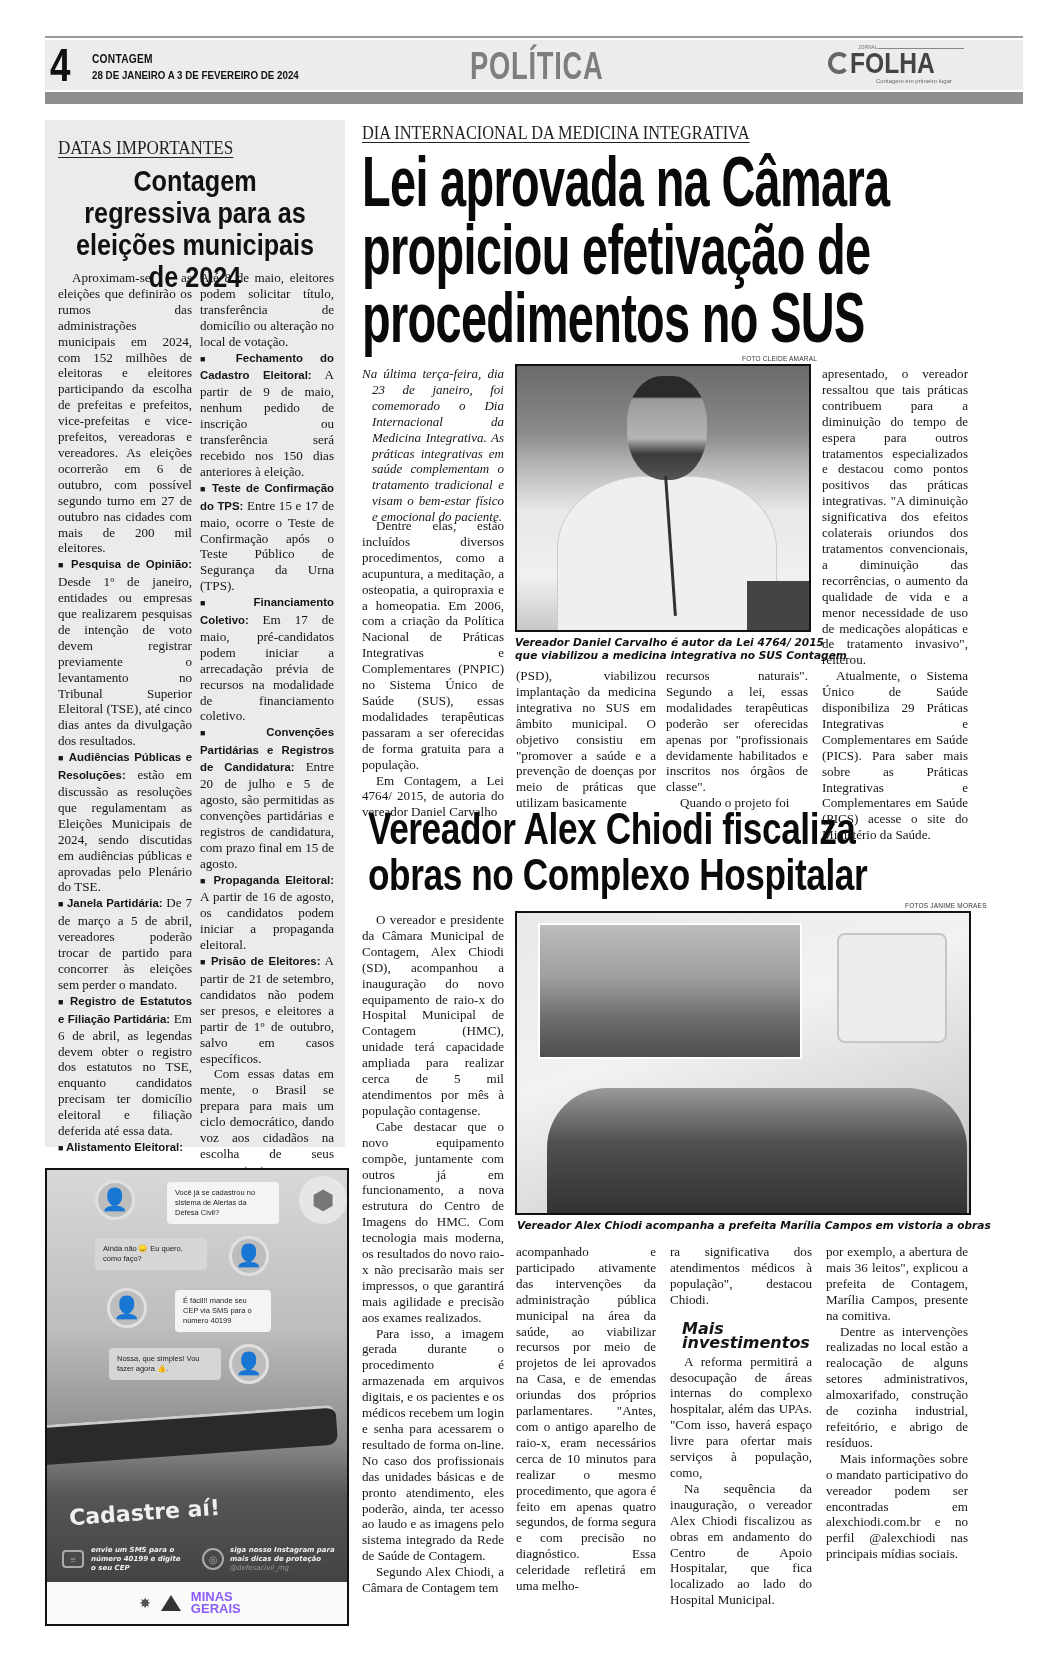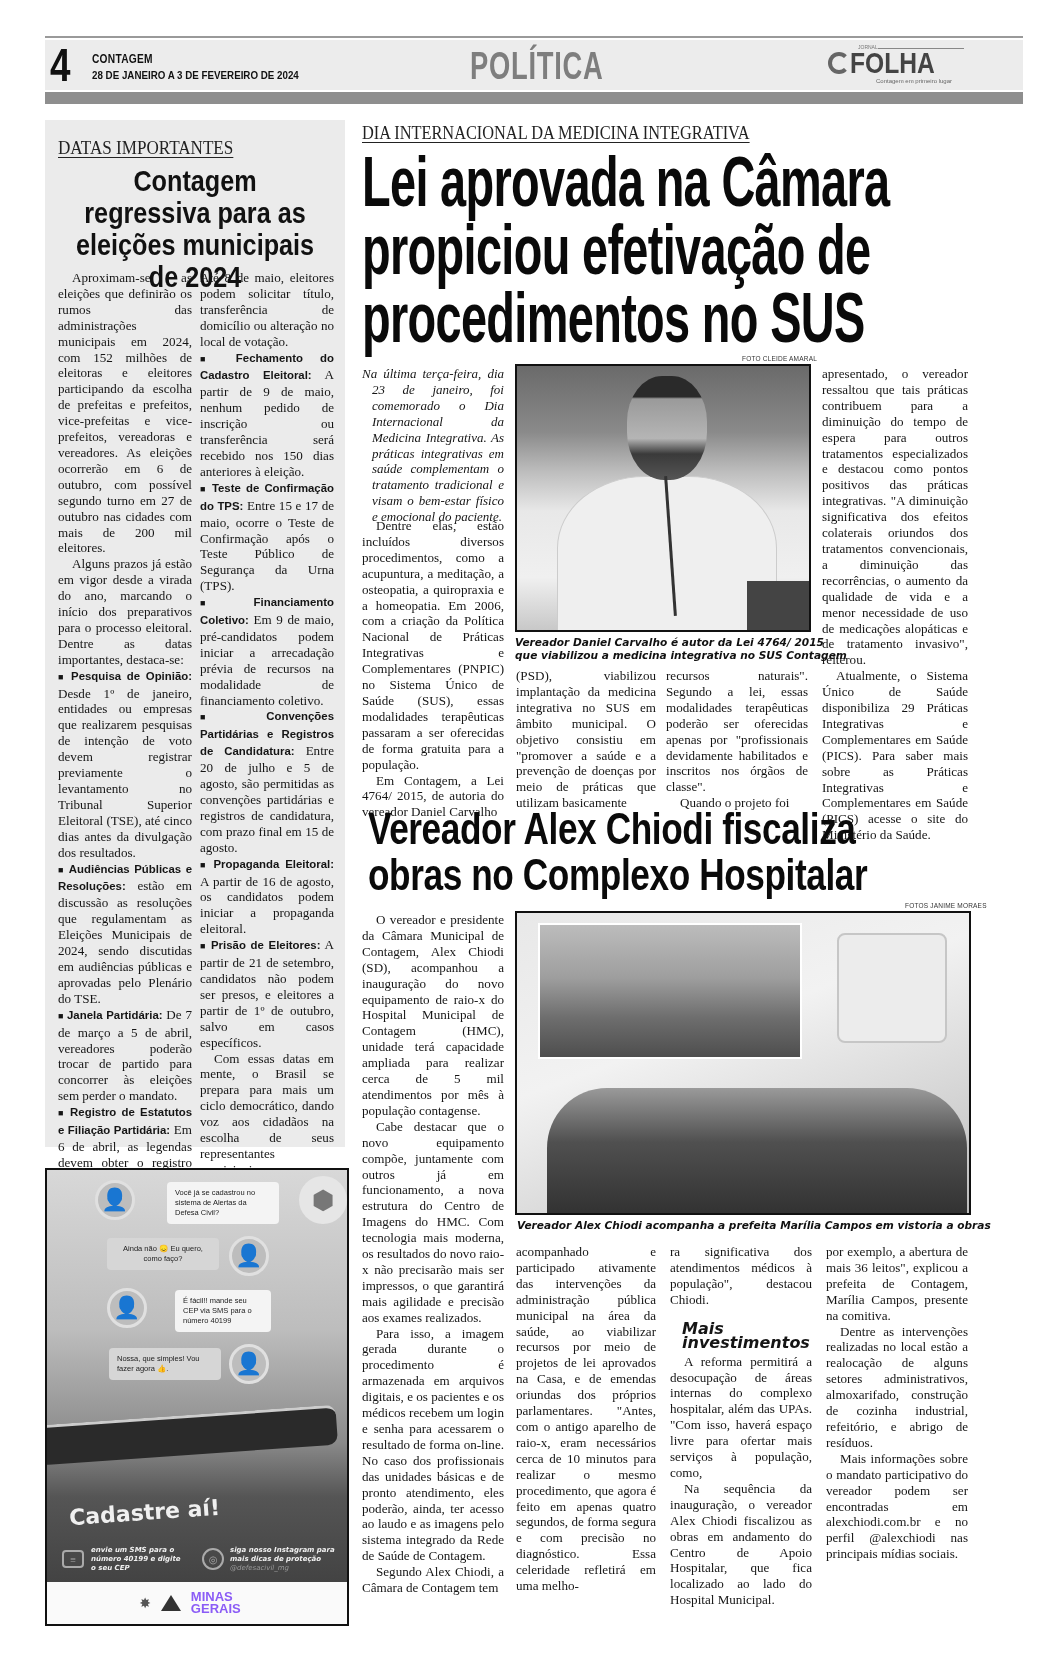--- a/index.html
+++ b/index.html
@@ -97,43 +97,42 @@
   <span class="logo-text">FOLHA</span>
   <span class="logo-tag">Contagem em primeiro lugar</span>
 </div>
 <div class="abs hdr-gray"></div>
 
 <div class="abs side-box"></div>
 <div class="abs kicker kicker-l">DATAS IMPORTANTES</div>
 <div class="abs side-title">Contagem regressiva para as eleições municipais de 2024</div>
 <div class="col side-c1">
     <p><span>Aproximam-se as eleições que definirão os rumos das administrações municipais em 2024, com 152 milhões de eleitoras e eleitores participando da escolha de prefeitas e prefeitos, vice-prefeitas e vice-prefeitos, vereadoras e vereadores. As eleições ocorrerão em 6 de outubro, com possível segundo turno em 27 de outubro nas cidades com mais de 200 mil eleitores.</span></p>
-    <p><span>Alguns prazos já estão em vigor desde a virada do ano, marcando o início dos preparativos para o processo eleitoral. Dentre as datas importantes, destaca-se:</span></p>
     <p class="ni"><span class="lb">Pesquisa de Opinião:</span><span> Desde 1º de janeiro, entidades ou empresas que realizarem pesquisas de intenção de voto devem registrar previamente o levantamento no Tribunal Superior Eleitoral (TSE), até cinco dias antes da divulgação dos resultados.</span></p>
     <p class="ni"><span class="lb">Audiências Públicas e Resoluções:</span><span> estão em discussão as resoluções que regulamentam as Eleições Municipais de 2024, sendo discutidas em audiências públicas e aprovadas pelo Plenário do TSE.</span></p>
     <p class="ni"><span class="lb">Janela Partidária:</span><span> De 7 de março a 5 de abril, vereadores poderão trocar de partido para concorrer às eleições sem perder o mandato.</span></p>
     <p class="ni"><span class="lb">Registro de Estatutos e Filiação Partidária:</span><span> Em 6 de abril, as legendas devem obter o registro dos estatutos no TSE, enquanto candidatos precisam ter domicílio eleitoral e filiação deferida até essa data.</span></p>
     <p class="ni"><span class="lb">Alistamento Eleitoral:</span><span></span></p>
   </div>
 <div class="col side-c2">
     <p class="ni"><span>Até 8 de maio, eleitores podem solicitar título, transferência de domicílio ou alteração no local de votação.</span></p>
     <p class="ni"><span class="lb">Fechamento do Cadastro Eleitoral:</span><span> A partir de 9 de maio, nenhum pedido de inscrição ou transferência será recebido nos 150 dias anteriores à eleição.</span></p>
     <p class="ni"><span class="lb">Teste de Confirmação do TPS:</span><span> Entre 15 e 17 de maio, ocorre o Teste de Confirmação após o Teste Público de Segurança da Urna (TPS).</span></p>
-    <p class="ni"><span class="lb">Financiamento Coletivo:</span><span> Em 9 de maio, pré-candidatos podem iniciar a arrecadação prévia de recursos na modalidade de financiamento coletivo.</span></p>
+    <p class="ni"><span class="lb">Financiamento Coletivo:</span><span> Em 17 de maio, pré-candidatos podem iniciar a arrecadação prévia de recursos na modalidade de financiamento coletivo.</span></p>
     <p class="ni"><span class="lb">Convenções Partidárias e Registros de Candidatura:</span><span> Entre 20 de julho e 5 de agosto, são permitidas as convenções partidárias e registros de candidatura, com prazo final em 15 de agosto.</span></p>
     <p class="ni"><span class="lb">Propaganda Eleitoral:</span><span> A partir de 16 de agosto, os candidatos podem iniciar a propaganda eleitoral.</span></p>
     <p class="ni"><span class="lb">Prisão de Eleitores:</span><span> A partir de 21 de setembro, candidatos não podem ser presos, e eleitores a partir de 1º de outubro, salvo em casos específicos.</span></p>
     <p><span>Com essas datas em mente, o Brasil se prepara para mais um ciclo democrático, dando voz aos cidadãos na escolha de seus representantes municipais.</span></p>
   </div>
 
 <div class="abs ad">
   <div class="ad-hex">⬢</div>
   <div class="ad-av" style="left:48px;top:10px;">👤</div>
   <div class="bubble" style="left:120px;top:12px;width:112px;">Você já se cadastrou no sistema de Alertas da Defesa Civil?</div>
-  <div class="bubble grey" style="left:60px;top:68px;width:112px;text-align:center;">Ainda não 😞 Eu quero, como faço?</div>
+  <div class="bubble grey" style="left:48px;top:68px;width:112px;">Ainda não 😞 Eu quero, como faço?</div>
   <div class="ad-av" style="left:182px;top:66px;">👤</div>
   <div class="ad-av" style="left:60px;top:118px;">👤</div>
   <div class="bubble" style="left:128px;top:120px;width:96px;">É fácil!! mande seu CEP via SMS para o número 40199</div>
   <div class="bubble grey" style="left:62px;top:178px;width:112px;">Nossa, que simples! Vou fazer agora 👍.</div>
   <div class="ad-av" style="left:182px;top:174px;">👤</div>
   <div class="ad-phone"></div>
   <div class="ad-cta">Cadastre aí!</div>
   <div class="ad-ico" style="left:15px;top:380px;">≡</div>
   <div class="ad-sms">envie um SMS para o número 40199 e digite o seu CEP</div>
   <div class="ad-ico" style="left:155px;top:378px;border-radius:50%;width:22px;height:22px;">◎</div>

